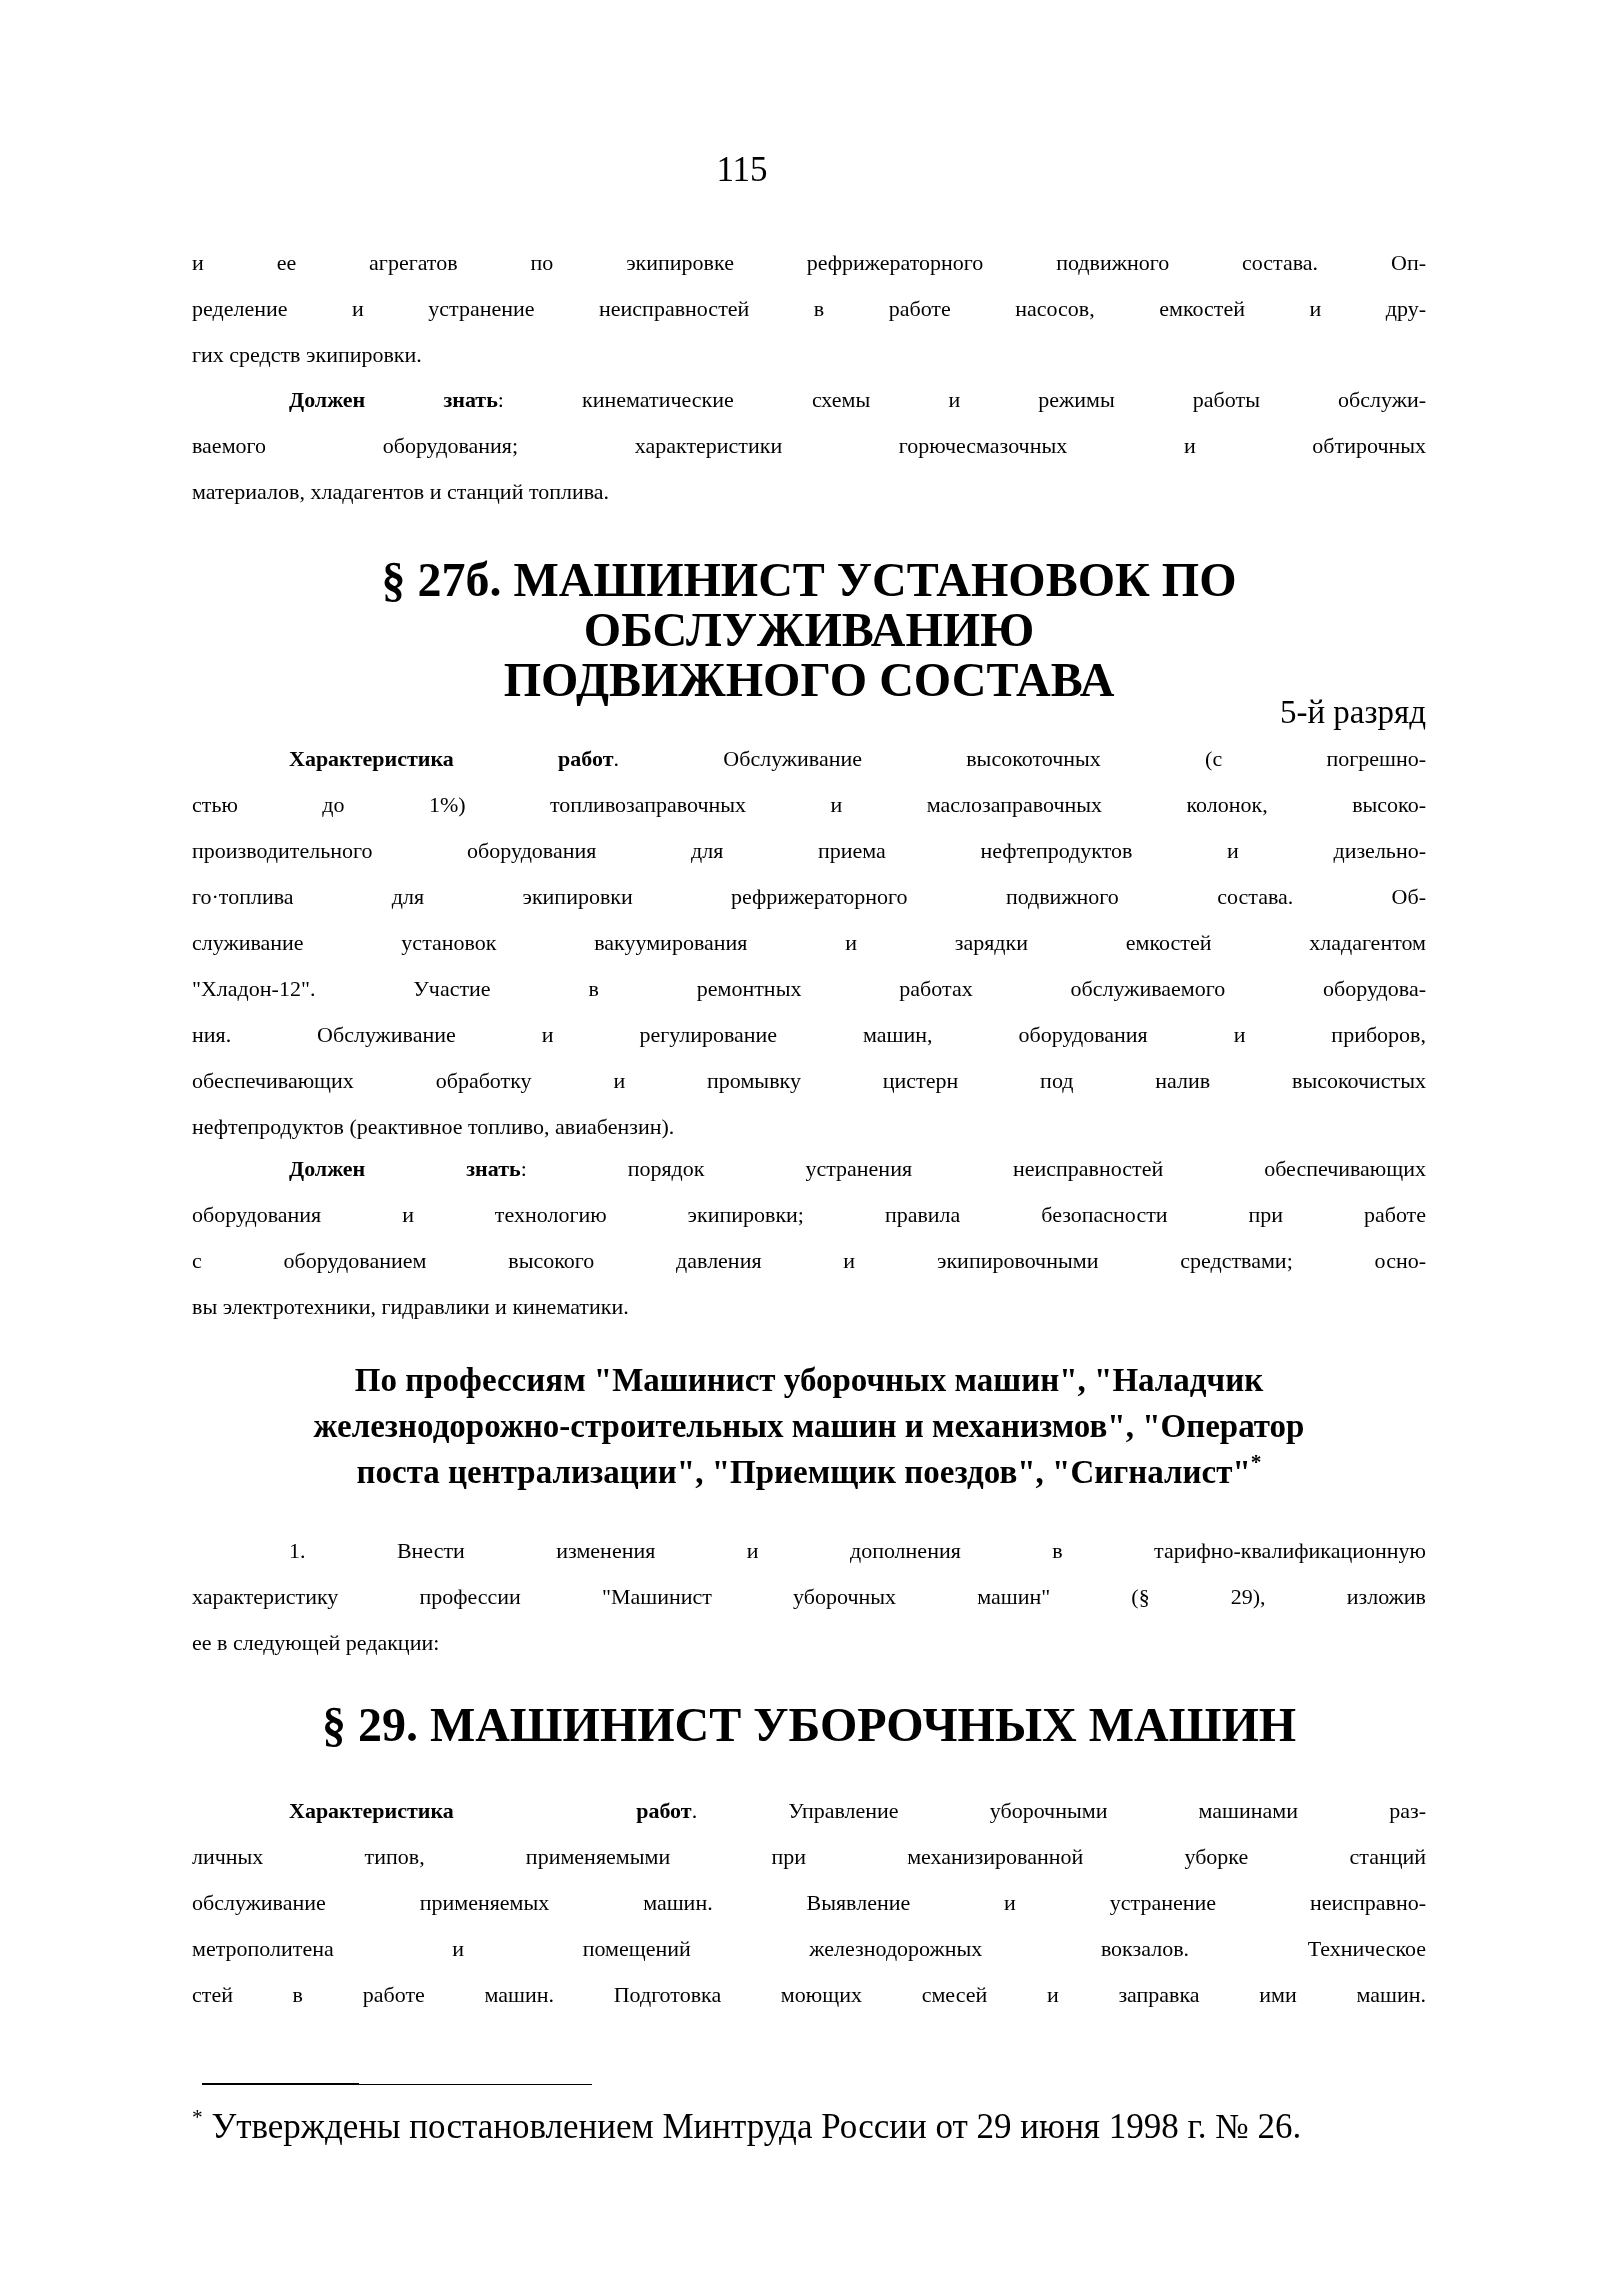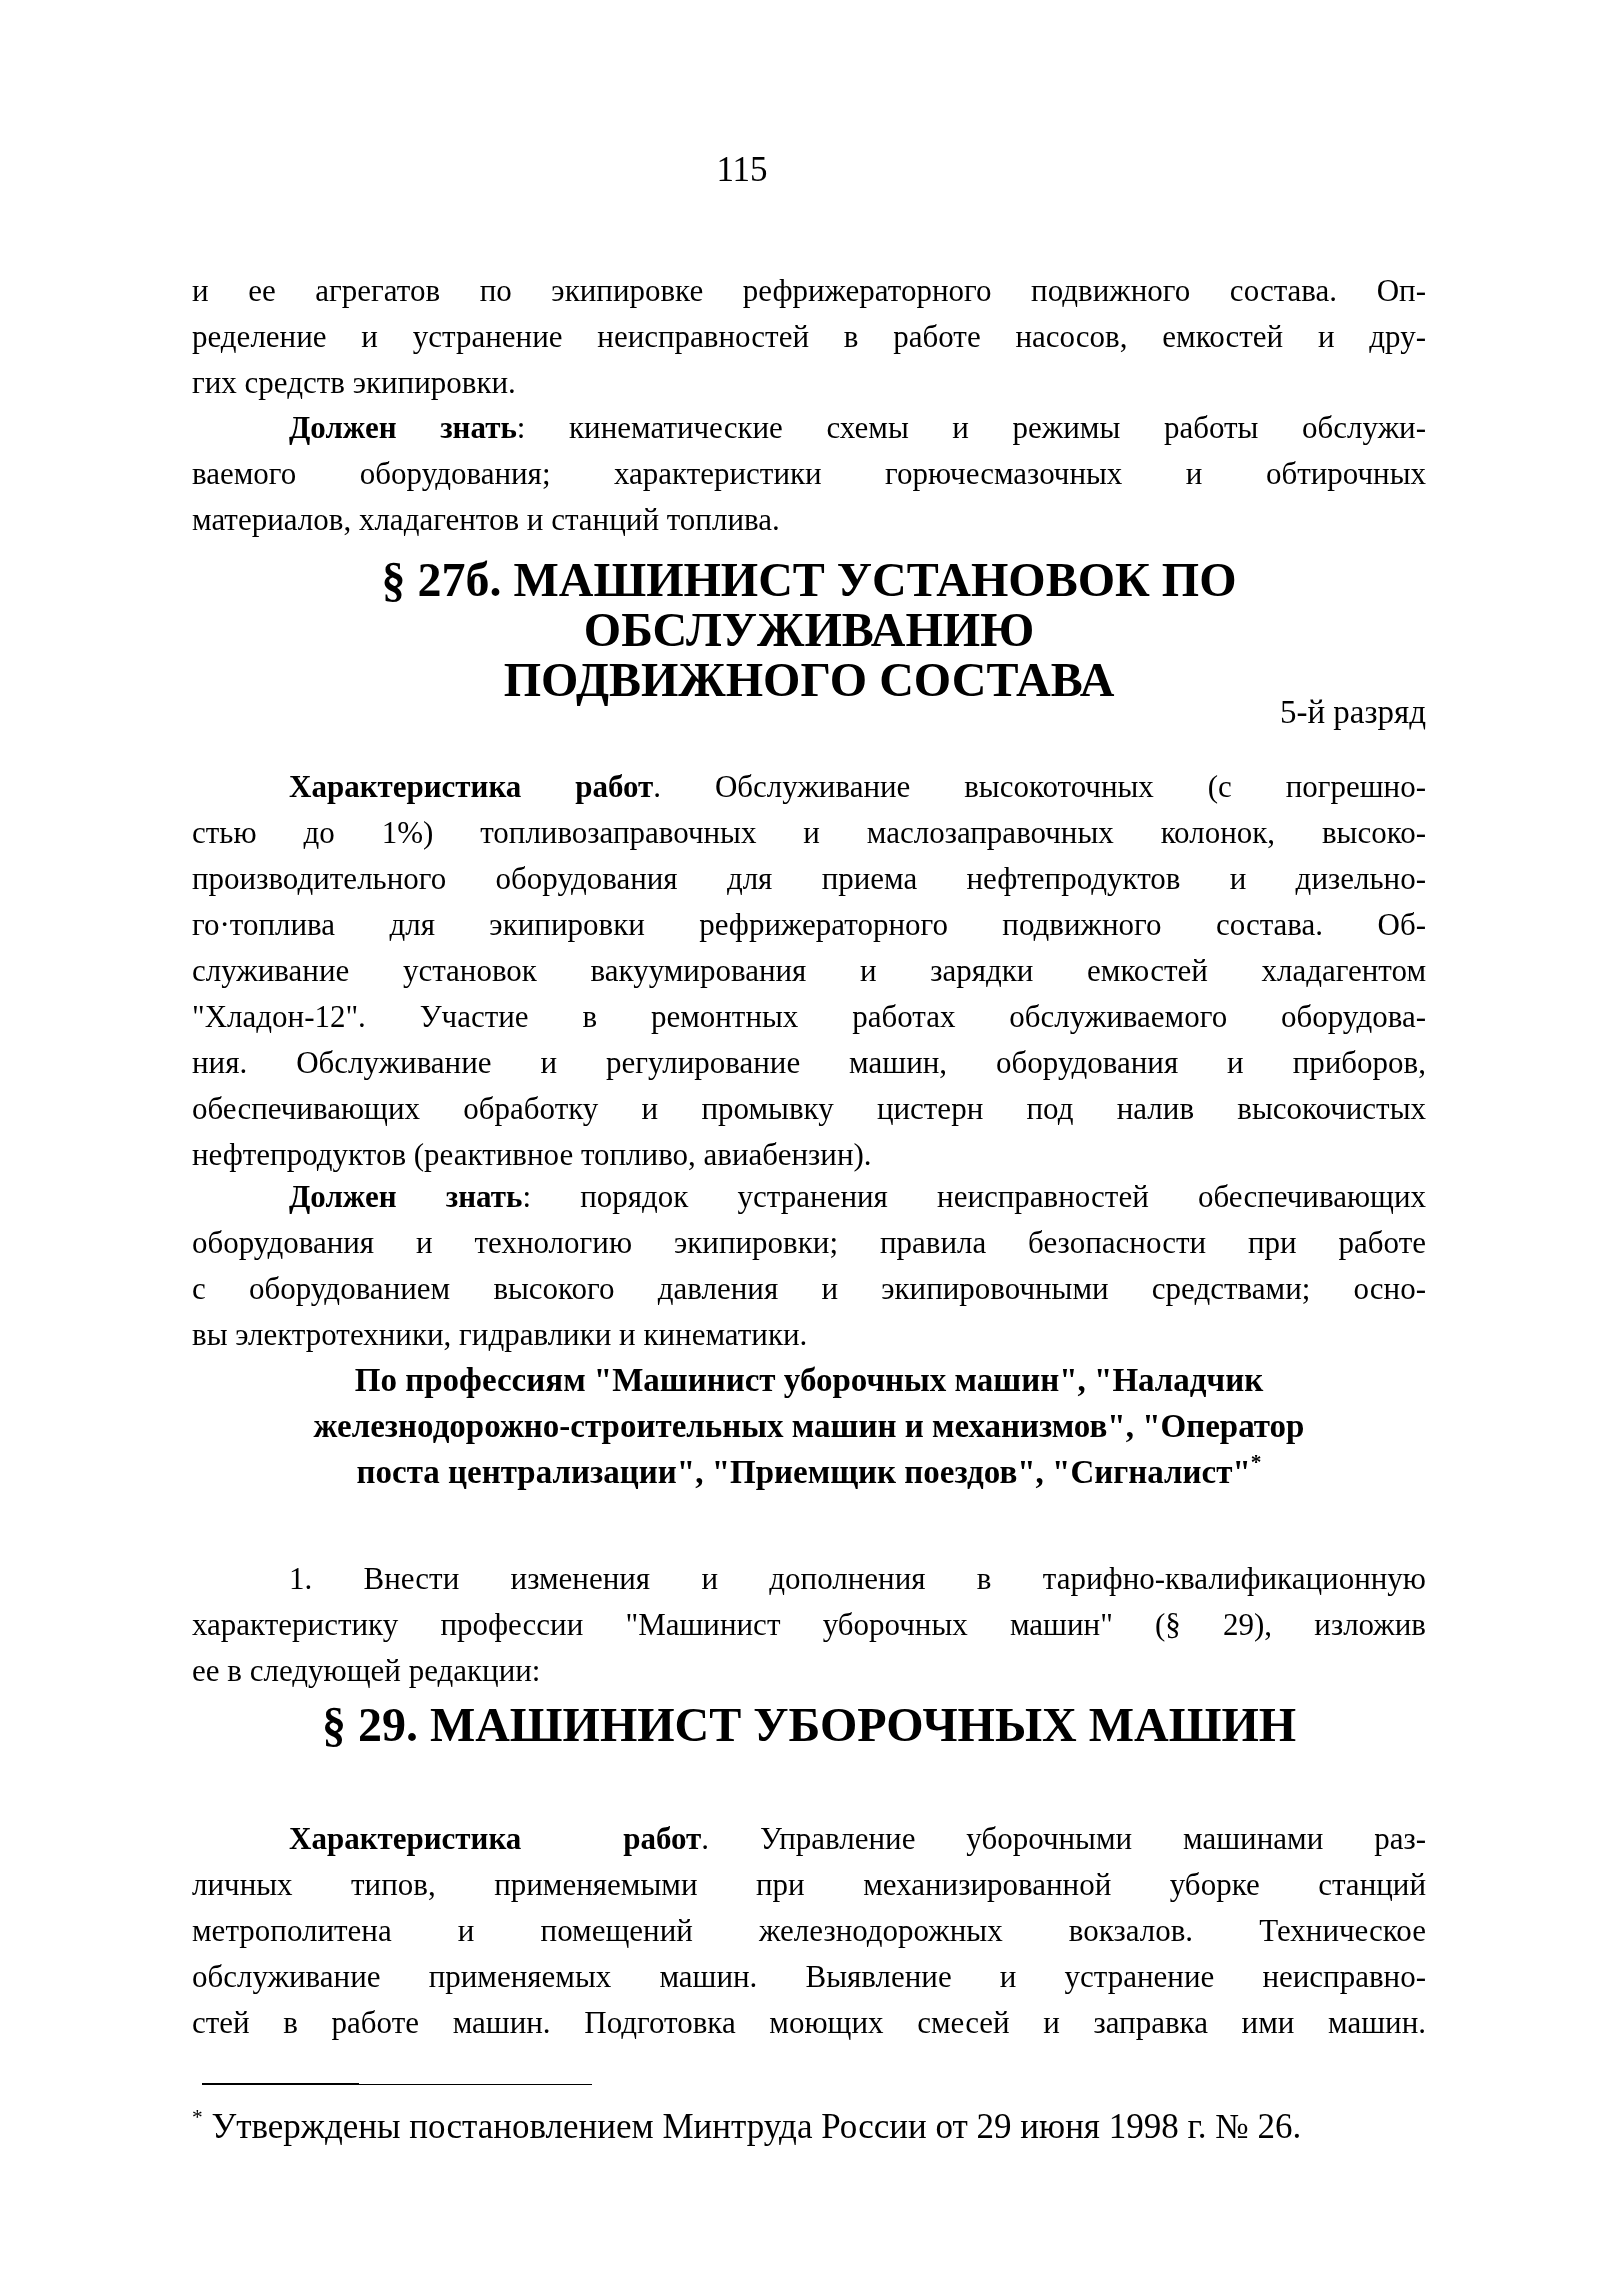--- a/index.html
+++ b/index.html
@@ -1,20 +1,20 @@
 <!DOCTYPE html>
 <html><head>
 <meta charset="utf-8">
 <style>
   html, body { margin: 0; padding: 0; background: #ffffff; }
   body { width: 1604px; height: 2292px; position: relative; overflow: hidden;
          font-family: "Liberation Serif", "DejaVu Serif", serif; color: #000; }
   .page { position: absolute; left: 0; top: 0; width: 1484px; height: 2292px; }
   .pnum { position: absolute; top: 150px; left: 0; width: 100%; text-align: center; font-size: 35px; }
-  .block { position: absolute; left: 192px; width: 1234px; font-size: 31px; line-height: 46px; text-align: justify; margin-top: 28px; }
+  .block { position: absolute; left: 192px; width: 1234px; font-size: 22px; line-height: 46px; text-align: justify; }
   .line { display: block; white-space: nowrap; text-align-last: justify; text-align: justify; }
   .line.last { text-align-last: left; }
   .indent { padding-left: 97px; }
   b { font-weight: bold; }
   .h { position: absolute; left: 192px; width: 1234px; text-align: center; font-weight: bold; font-size: 48px; line-height: 50px; }
   .h2 { position: absolute; left: 192px; width: 1234px; text-align: center; font-weight: bold; font-size: 33px; line-height: 46px; }
   .right { position: absolute; left: 192px; width: 1234px; text-align: right; font-size: 33px; }
   .fn-rule { position: absolute; left: 202px; top: 2083px; width: 157px; border-top: 2.9px solid #000; }
   .fn-rule2 { position: absolute; left: 359px; top: 2084px; width: 233px; border-top: 1.9px solid #000; }
   .fn { position: absolute; left: 192px; top: 2104px; font-size: 35px; line-height: 45px; white-space: nowrap; }
@@ -75,22 +75,22 @@
     <span class="line indent">1. Внести изменения и дополнения в тарифно-квалификационную</span>
     <span class="line">характеристику профессии "Машинист уборочных машин" (§ 29), изложив</span>
     <span class="line last">ее в следующей редакции:</span>
   </div>
 
   <div class="h" style="top:1700px;">§ 29. МАШИНИСТ УБОРОЧНЫХ МАШИН</div>
 
   <div class="block" style="top:1788px;">
     <span class="line indent"><b style="white-space:pre;">Характеристика  работ</b><span>. Управление уборочными машинами раз-</span></span>
     <span class="line">личных типов, применяемыми  при  механизированной уборке станций</span>
+    <span class="line">обслуживание применяемых машин. Выявление и устранение неисправно-</span>
     <span class="line">метрополитена и помещений железнодорожных вокзалов. Техническое</span>
-    <span class="line">обслуживание применяемых машин. Выявление и устранение неисправно-</span>
     <span class="line">стей в работе машин.  Подготовка моющих смесей и заправка  ими машин.</span>
   </div>
 
   <div class="fn-rule"></div>
   <div class="fn-rule2"></div>
   <div class="fn"><sup>*</sup> <span>Утверждены постановлением Минтруда России от 29 июня 1998 г. № 26.</span></div>
 
 </div>
 
 

